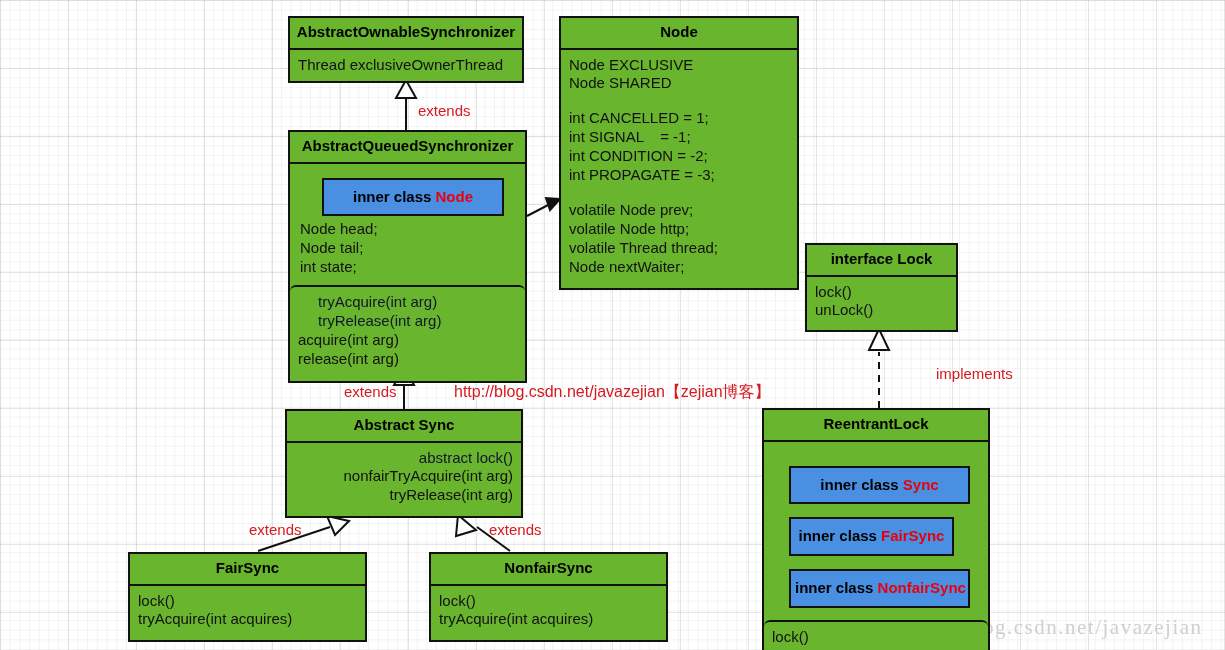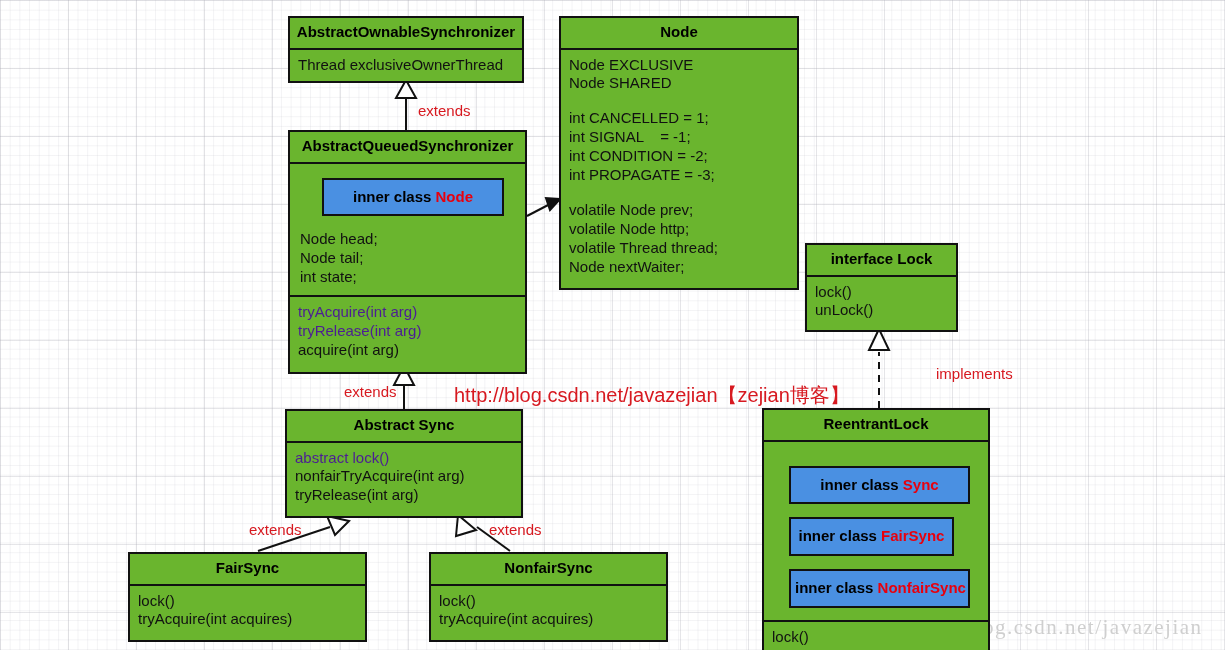--- a/index.html
+++ b/index.html
@@ -43,29 +43,31 @@
     padding: 6px 4px 7px 4px;
     border-bottom: 2px solid #111111;
     line-height: 1.1;
     white-space: nowrap;
   }
   .uml-section {
     padding: 6px 8px 7px 8px;
     font-size: 15px;
     color: #111;
     line-height: 1.26;
+    border-radius: 6px;
   }
   .uml-section.divided {
     border-top: 2px solid #111111;
   }
   .uml-line {
     white-space: pre;
   }
   .uml-line.red {
-    color: #4c1d95;
+    color: #0f172a;
+    margin-left: 20px;
   }
   .uml-line.blank {
     height: 16px;
   }
   
   .inner-chip {
     background: #4a90e2;
     border: 2px solid #111111;
     box-sizing: border-box;
     text-align: center;
@@ -82,21 +84,21 @@
   .edge-label {
     position: absolute;
     color: #d71920;
     font-size: 15px;
     white-space: nowrap;
     z-index: 8;
   }
   .watermark-mid {
     position: absolute;
     color: #d71920;
-    font-size: 20px;
+    font-size: 16px;
     white-space: nowrap;
     z-index: 8;
   }
   .watermark-br {
     position: absolute;
     color: #cfcfcf;
     font-family: "Liberation Serif", serif;
     font-size: 21px;
     letter-spacing: 1.5px;
     white-space: nowrap;
@@ -158,45 +160,46 @@
       <div class="uml-line">volatile Node prev;</div>
       <div class="uml-line">volatile Node http;</div>
       <div class="uml-line">volatile Thread thread;</div>
       <div class="uml-line">Node nextWaiter;</div>
     </div>
   </div>
 
   <div class="uml-box" style="left:288px; top:130px; width:239px;">
     <div class="uml-title">AbstractQueuedSynchronizer</div>
     <div class="uml-section" style="padding:14px 10px 8px 10px;">
-      <div class="inner-chip" style="margin:0 11px 14px 22px;">
+      <div class="inner-chip" style="margin:0 11px 4px 22px;">
         <span>inner class </span><span class="hl">Node</span>
       </div>
       <div class="uml-line">Node head;</div>
       <div class="uml-line">Node tail;</div>
       <div class="uml-line">int state;</div>
     </div>
     <div class="uml-section divided" style="padding-bottom:12px;">
       <div class="uml-line red">tryAcquire(int arg)</div>
       <div class="uml-line red">tryRelease(int arg)</div>
       <div class="uml-line">acquire(int arg)</div>
+      <div class="uml-line">release(int arg)</div>
     </div>
   </div>
 
   <div class="uml-box" style="left:805px; top:243px; width:153px;">
     <div class="uml-title">interface Lock</div>
     <div class="uml-section" style="padding-bottom:10px;">
       <div class="uml-line">lock()</div>
       <div class="uml-line">unLock()</div>
     </div>
   </div>
 
   <div class="uml-box" style="left:285px; top:409px; width:238px;">
     <div class="uml-title">Abstract Sync</div>
-    <div class="uml-section" style="padding-bottom:11px;">
+    <div class="uml-section" style="padding-bottom:11px;text-align:right;">
       <div class="uml-line red">abstract lock()</div>
       <div class="uml-line">nonfairTryAcquire(int arg)</div>
       <div class="uml-line">tryRelease(int arg)</div>
     </div>
   </div>
 
   <div class="uml-box" style="left:128px; top:552px; width:239px;">
     <div class="uml-title">FairSync</div>
     <div class="uml-section" style="padding-bottom:11px;">
       <div class="uml-line">lock()</div>

